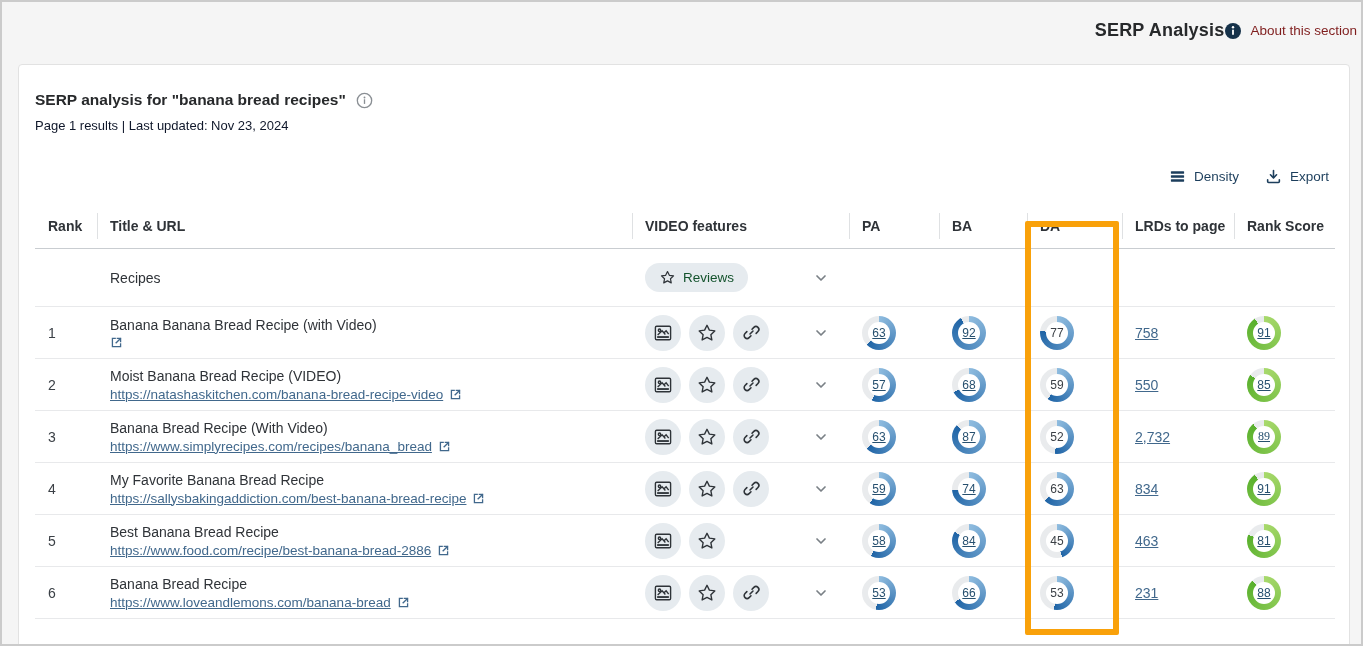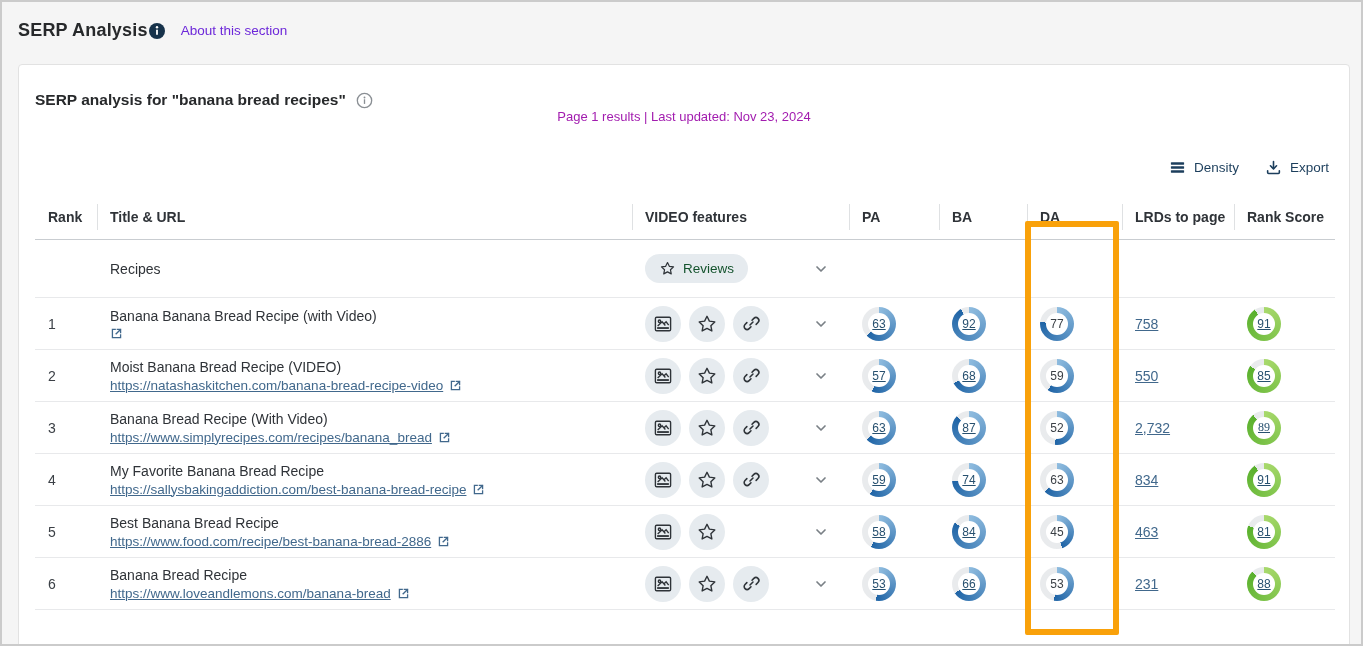--- a/index.html
+++ b/index.html
@@ -1,29 +1,29 @@
 <!DOCTYPE html>
 <html><head>
 <meta charset="utf-8">
 <style>
   * { margin:0; padding:0; box-sizing:border-box; }
   html,body { width:1363px; height:646px; }
   body { font-family:"Liberation Sans","DejaVu Sans",sans-serif; background:#f5f5f5; color:#2f3338; overflow:hidden; }
   .viewport { position:relative; width:1363px; height:646px; border:2px solid #cbcbcb; background:#f5f5f5; overflow:hidden; }
 
   
-  .topbar { display:flex; justify-content:flex-start; align-items:center; padding:18px 16px 8px 16px; }
+  .topbar { display:flex; justify-content:flex-end; align-items:center; padding:18px 4px 8px 16px; }
   .page-title { font-size:18px; font-weight:bold; color:#27292b; letter-spacing:.2px; }
-  .about { display:flex; align-items:center; gap:15px; font-size:13.5px; color:#6d28d9; cursor:pointer; }
+  .about { display:flex; align-items:center; gap:8px; font-size:13.5px; color:#7f1d1d; cursor:pointer; }
 
   
   .card { position:absolute; left:16px; top:62px; width:1332px; height:600px; background:#ffffff; border:1px solid #e2e2e2; border-radius:4px; padding:26px 16px 0 16px; }
   .card-heading { display:flex; align-items:center; gap:10px; }
   .card-heading h2 { font-size:15.5px; font-weight:bold; color:#27292b; }
-  .subtitle { font-size:13px; color:#a21caf;text-align:center; }
+  .subtitle { margin-top:9px; font-size:13px; color:#0f172a; }
 
   .toolbar { display:flex; justify-content:flex-end; gap:26px; margin-top:28px; height:30px; align-items:center; padding-right:4px; }
   .tool-btn { display:flex; align-items:center; gap:8px; font-size:13.5px; color:#1c3e5c; cursor:pointer; }
 
   
   .serp-table { margin-top:12px; width:1300px; }
   .trow { display:grid; grid-template-columns:62px 535px 217px 90px 88px 95px 112px 101px; align-items:center; }
   .thead { height:46px; border-bottom:1px solid #c9cdd1; }
   .th { position:relative; font-size:14px; font-weight:bold; color:#2f3338; padding-left:13px; height:100%; display:flex; align-items:center; }
   .th + .th::before { content:""; position:absolute; left:0; top:10px; height:26px; width:1px; background:#dfe1e3; }

